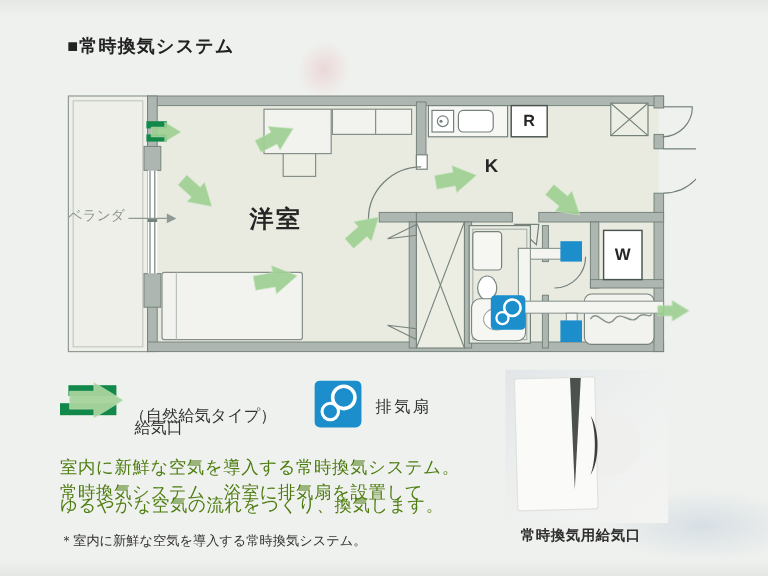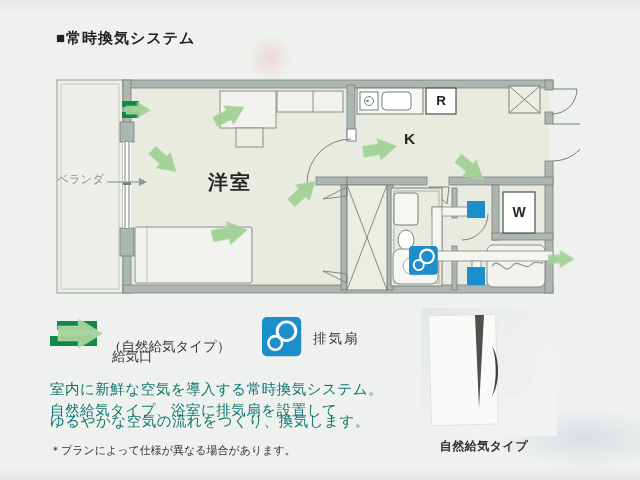--- a/index.html
+++ b/index.html
@@ -24,21 +24,21 @@
   .plan-label{color:#262626;font-weight:bold;}
   #balcony-label{left:57px;top:172px;width:54px;font-size:11.5px;color:#8a948e;font-weight:normal;font-family:Liberation Serif, serif;}
   #room-label{left:208px;top:169px;font-size:20px;letter-spacing:2px;}
   #k-label{left:404px;top:130px;font-size:15.5px;}
   #r-label{left:426px;top:93px;width:30px;text-align:center;font-size:13.5px;}
   #w-label{left:503px;top:204px;width:32px;text-align:center;font-size:14px;}
   .legend-text{font-size:13.5px;color:#333;line-height:19px;}
   #legend-supply-label{left:112px;top:303px;margin-top:44px;}
   #legend-supply-label2{left:108px;top:337px;}
   #legend-exhaust-label{left:313px;top:329px;letter-spacing:2px;font-family:Liberation Serif, serif;}
-  .desc-line{left:50px;font-size:14.5px;color:#0f766e;letter-spacing:.5px;text-align:right;}
+  .desc-line{left:50px;font-size:14.5px;color:#4d7c0f;letter-spacing:.5px;text-align:right;}
   #desc-1{top:380px;}
   #desc-2{top:401px;}
   #desc-3{top:412px;}
   #desc-note{left:50px;top:443px;font-size:11px;color:#333;}
   #photo-caption{left:412px;top:438px;width:144px;text-align:center;font-size:12px;color:#2e2e2e;font-weight:bold;letter-spacing:.5px;}
 </style>
 </head>
 <body>
 
 <div class="abs" id="top-strip"></div>
@@ -210,31 +210,31 @@
 </svg>
 <div class="abs legend-text" id="legend-supply-label">給気口</div>
 <div class="abs legend-text" id="legend-supply-label2">（自然給気タイプ）</div>
 
 <svg class="abs" style="left:262px;top:317px;" width="40" height="40" viewBox="0 0 40 40">
   <use href="#fanSym" transform="scale(0.98)"></use>
 </svg>
 <div class="abs legend-text" id="legend-exhaust-label">排気扇</div>
 
 <div class="abs desc-line" id="desc-1">室内に新鮮な空気を導入する常時換気システム。</div>
-<div class="abs desc-line" id="desc-2">自然給気タイプ、浴室に排気扇を設置して</div>
+<div class="abs desc-line" id="desc-2">常時換気システム、浴室に排気扇を設置して</div>
 <div class="abs desc-line" id="desc-3">ゆるやかな空気の流れをつくり、換気します。</div>
-<div class="abs" id="desc-note">＊プランによって仕様が異なる場合があります。</div>
+<div class="abs" id="desc-note">＊室内に新鮮な空気を導入する常時換気システム。</div>
 
 <svg class="abs" style="left:421px;top:308px;" width="136" height="128" viewBox="0 0 136 128">
   <defs>
     <linearGradient id="photoBg" x1="0" y1="0" x2="1" y2="1">
       <stop offset="0" stop-color="#e2e6e9"></stop>
       <stop offset="0.45" stop-color="#eef0ef"></stop>
       <stop offset="1" stop-color="#f3f4f2"></stop>
     </linearGradient>
   </defs>
   <rect x="0" y="0" width="136" height="128" fill="url(#photoBg)"></rect>
   <circle cx="86" cy="62" r="27" fill="#eff0ee"></circle>
   <rect x="9" y="7" width="67" height="110" rx="2" fill="#fafaf8" stroke="#e0e2de" stroke-width="1" transform="rotate(-1.5 40 60)"></rect>
   <path d="M54,7 L63,7 L58,100 Z" fill="#4c514b"></path>
   <path d="M71,38 C79,50 79,76 71,88 C76,76 76,50 71,38 Z" fill="#3c403a"></path>
 </svg>
-<div class="abs" id="photo-caption">自然給気タイプ</div>
+<div class="abs" id="photo-caption">常時換気用給気口</div>
 
 </body></html>

